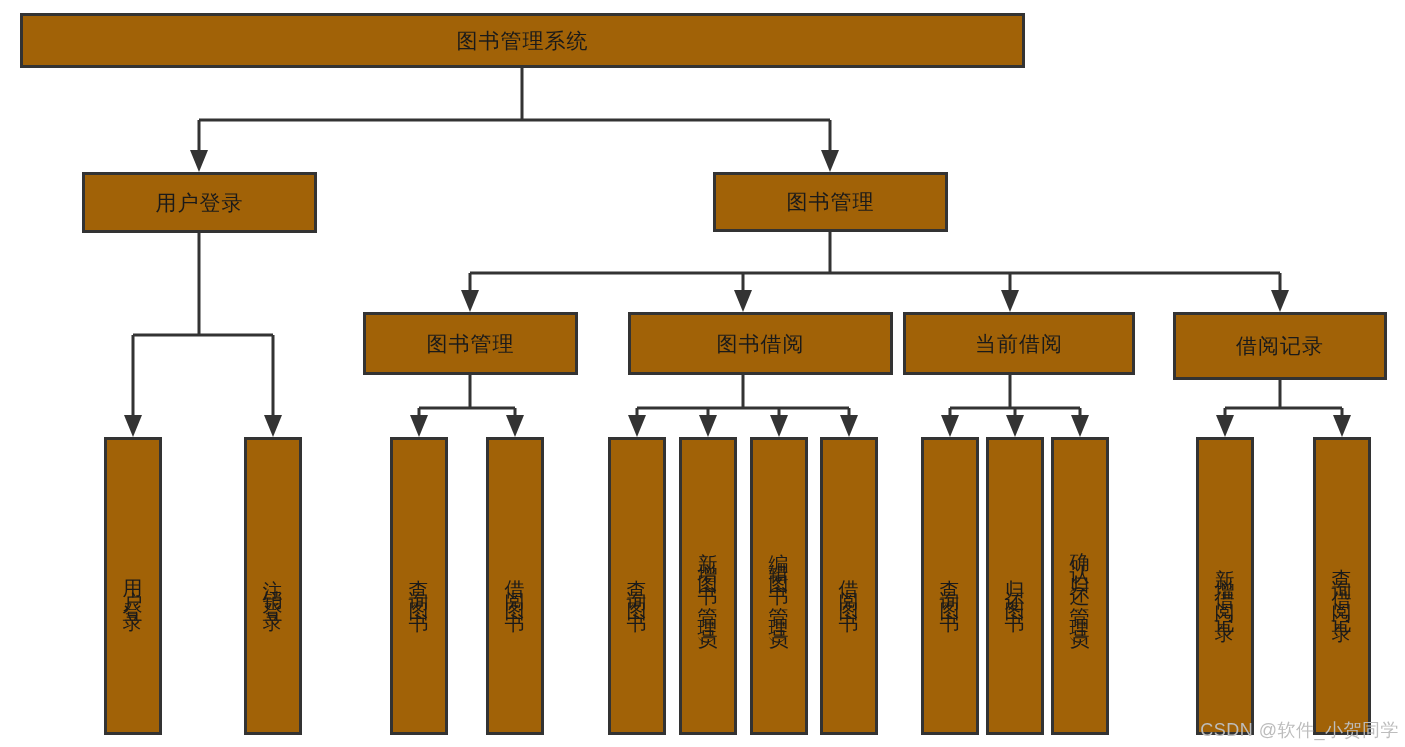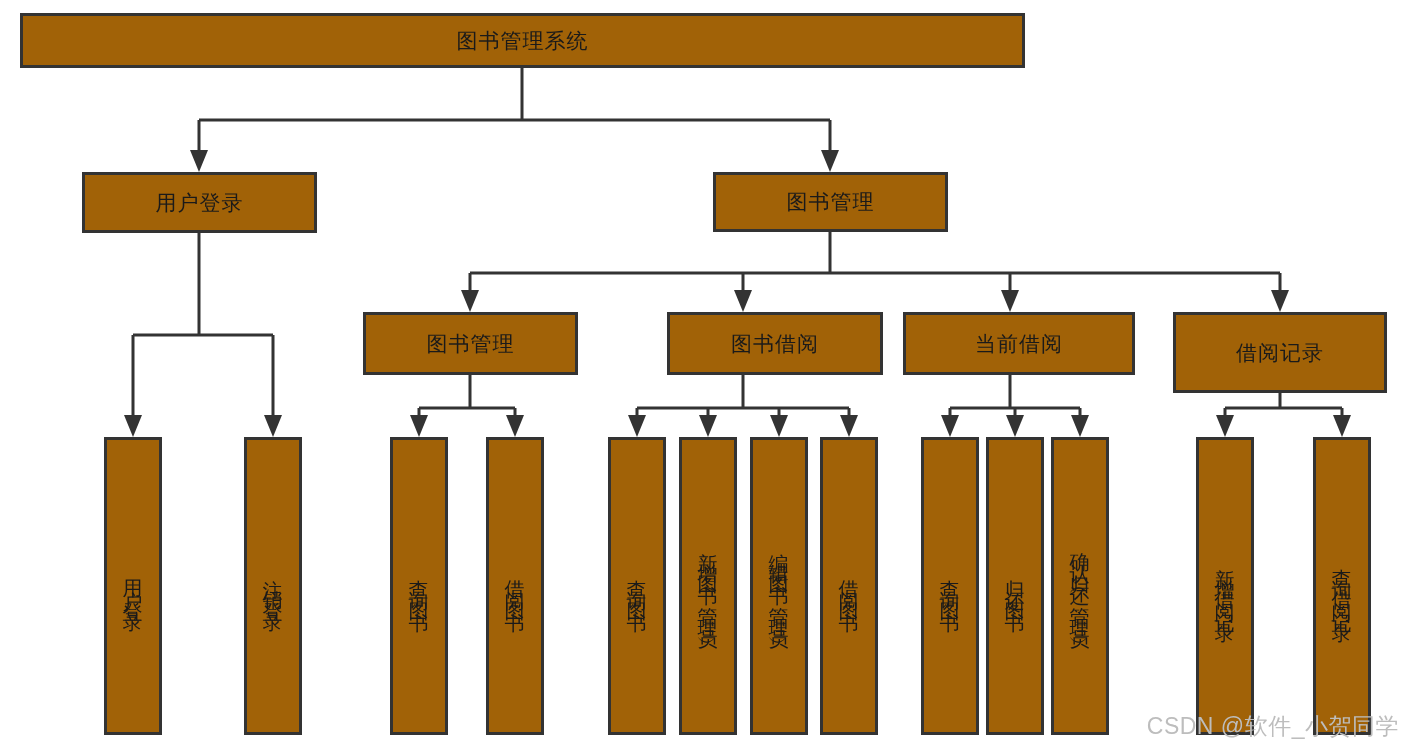--- a/index.html
+++ b/index.html
@@ -34,21 +34,21 @@
     text-orientation: mixed;
     font-size: 20px;
     line-height: 1;
     letter-spacing: 11px;
     white-space: nowrap;
   }
   .watermark {
     position: absolute;
     right: 6px;
     bottom: 5px;
-    font-size: 23px;
+    font-size: 18px;
     color: #bdbdbd;
     letter-spacing: 0.5px;
     white-space: nowrap;
     margin-left: 28px;
   }
 </style>
 </head>
 <body>
 
 <div id="canvas">
@@ -103,27 +103,27 @@
   <div class="box" style="left:82px;top:172px;width:235px;height:61px">
     <span class="h-label">用户登录</span>
   </div>
   <div class="box" style="left:713px;top:172px;width:235px;height:60px">
     <span class="h-label">图书管理</span>
   </div>
 
   <div class="box" style="left:363px;top:312px;width:215px;height:63px">
     <span class="h-label">图书管理</span>
   </div>
-  <div class="box" style="left:667px;top:312px;width:216px;height:63px">
+  <div class="box" style="left:628px;top:312px;width:265px;height:63px">
     <span class="h-label">图书借阅</span>
   </div>
   <div class="box" style="left:903px;top:312px;width:232px;height:63px">
     <span class="h-label">当前借阅</span>
   </div>
-  <div class="box" style="left:1173px;top:312px;width:214px;height:81px">
+  <div class="box" style="left:1173px;top:312px;width:214px;height:68px">
     <span class="h-label">借阅记录</span>
   </div>
 
   <div class="box leaf" style="left:104px;top:437px">
     <span class="v-label">用户登录</span>
   </div>
   <div class="box leaf" style="left:244px;top:437px">
     <span class="v-label">注销登录</span>
   </div>
 

